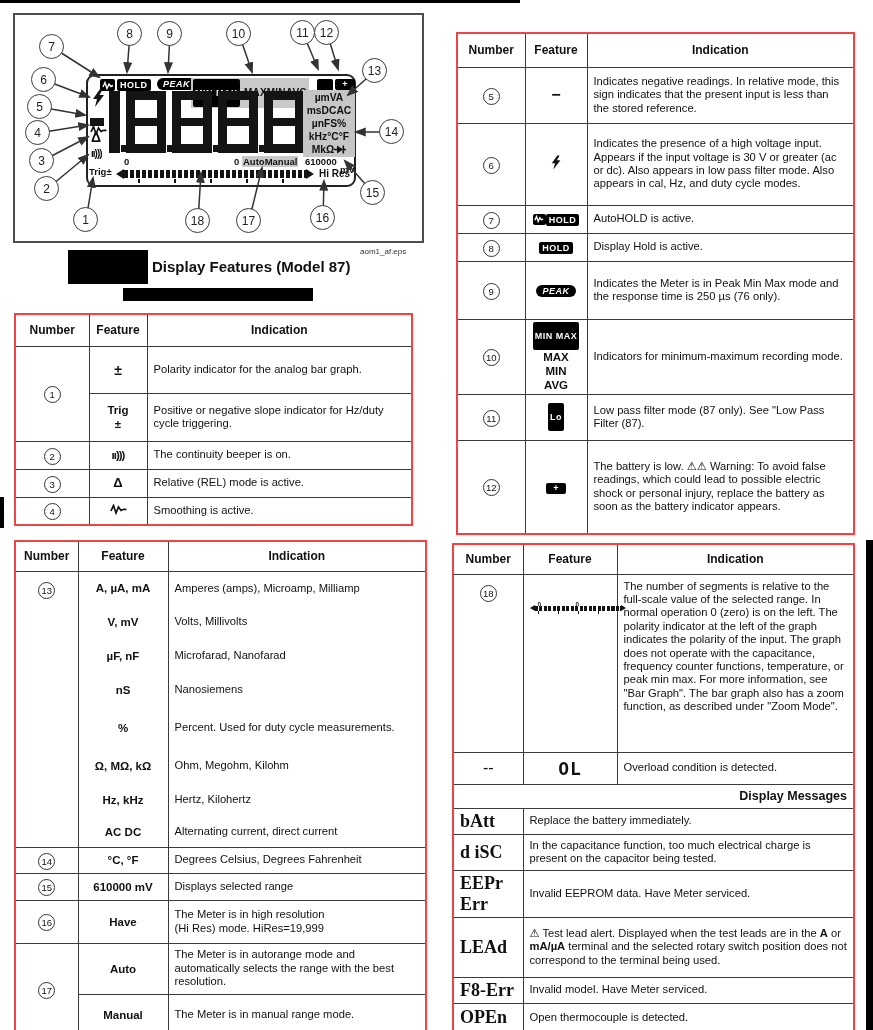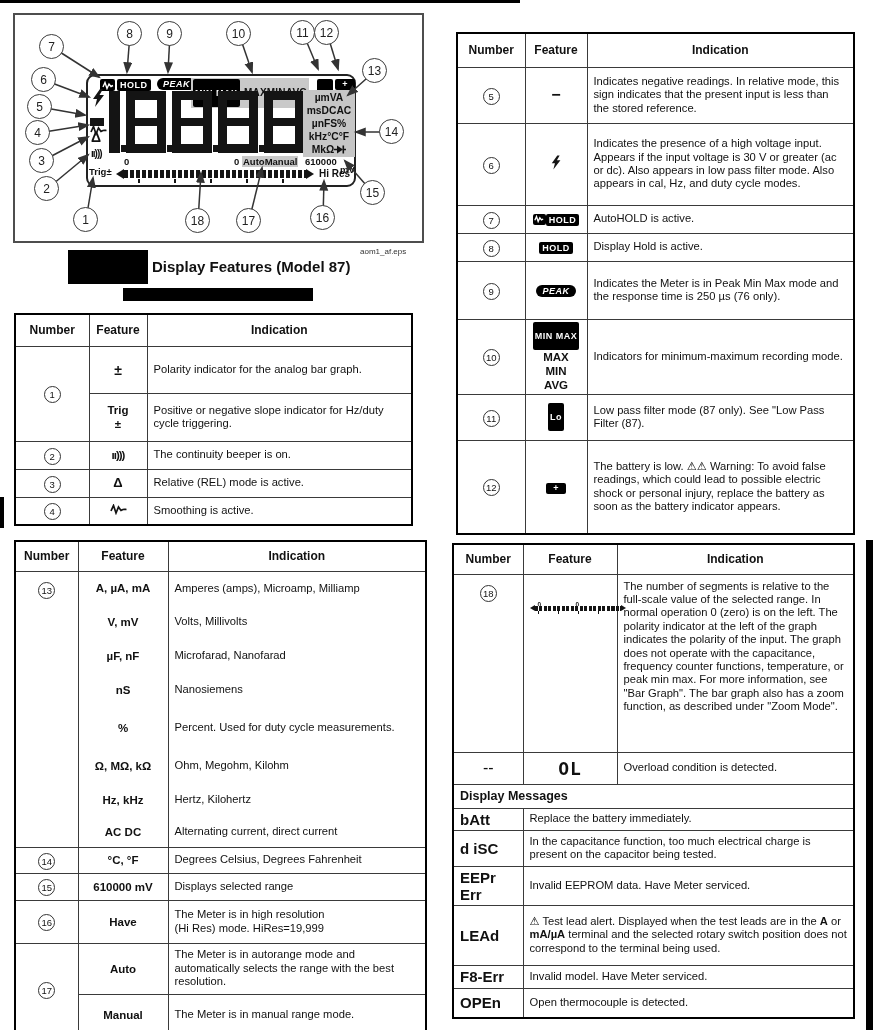--- a/index.html
+++ b/index.html
@@ -5,35 +5,35 @@
   * { box-sizing: border-box; margin: 0; padding: 0; }
   body {
     width: 873px; height: 1030px; position: relative; overflow: hidden;
     background: #fff; font-family: "Liberation Sans", sans-serif; color: #111;
   }
   .abs { position: absolute; }
   .black { background: #000; }
 
   
   table.dtable { border-collapse: collapse; table-layout: fixed; background: #fff; }
-  table.dtable { border: 2px solid #000000; }
+  table.dtable { border: 2px solid #ef4444; }
   .dtable th, .dtable td { border: 1px solid #3a3a3a; padding: 2px 6px; vertical-align: middle; }
   .dtable th { font-size: 12px; font-weight: bold; text-align: center; }
   td.num { text-align: center; }
   td.feat { text-align: center; font-weight: bold; font-size: 11.5px; white-space: pre-line; line-height: 14px; }
   td.ind { font-size: 11.2px; line-height: 13.4px; white-space: pre-line; }
   td.vtop { vertical-align: top; padding-top: 8px; }
   .circ {
     display: inline-flex; width: 17px; height: 17px; border: 1px solid #333;
     border-radius: 50%; align-items: center; justify-content: center;
     font-size: 9.5px; font-weight: normal;
   }
-  .code { font-family: Liberation Sans, sans-serif; font-weight: bold; font-size: 15px; }
+  .code { font-family: Liberation Serif, serif; font-weight: bold; font-size: 18px; }
   .ol-glyph { font-family: "DejaVu Sans Mono", monospace; font-weight: bold; font-size: 18px; letter-spacing: 1px; text-align: center; }
-  .msg-title { text-align: left; font-weight: bold; font-size: 12.5px; }
+  .msg-title { text-align: right; font-weight: bold; font-size: 12.5px; }
 
   
   .badge {
     background: #000; color: #fff; font-weight: bold; font-size: 9px;
     line-height: 12px; padding: 0 3px; border-radius: 2px; display: inline-block;
     letter-spacing: 0.5px;
   }
   .badge.peak { border-radius: 8px; font-style: italic; padding: 0 6px; }
   .badge.sq { padding: 8px 2px; }
   .graybg { background: #c9c9c9; }

